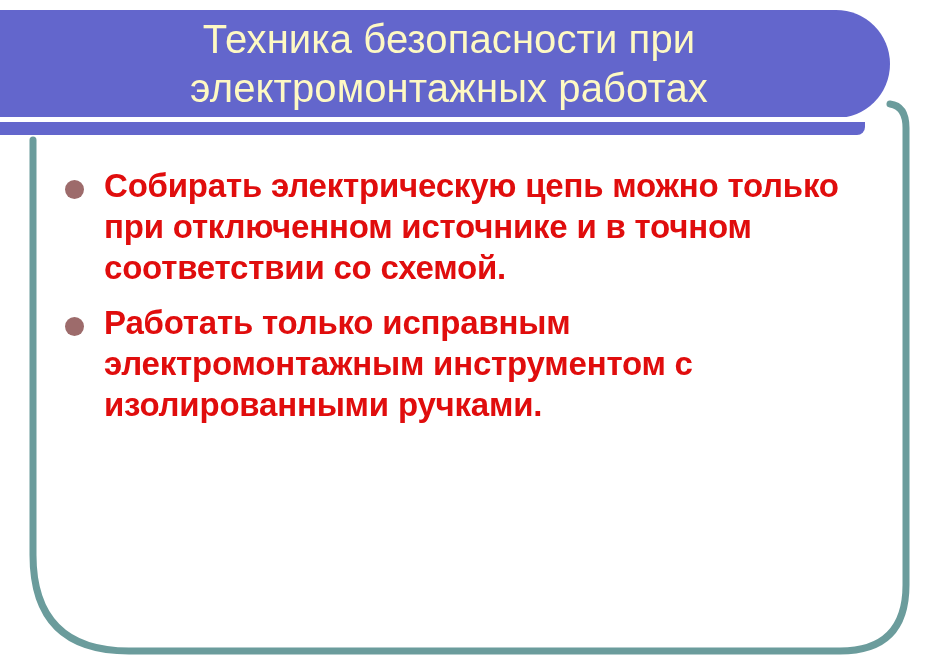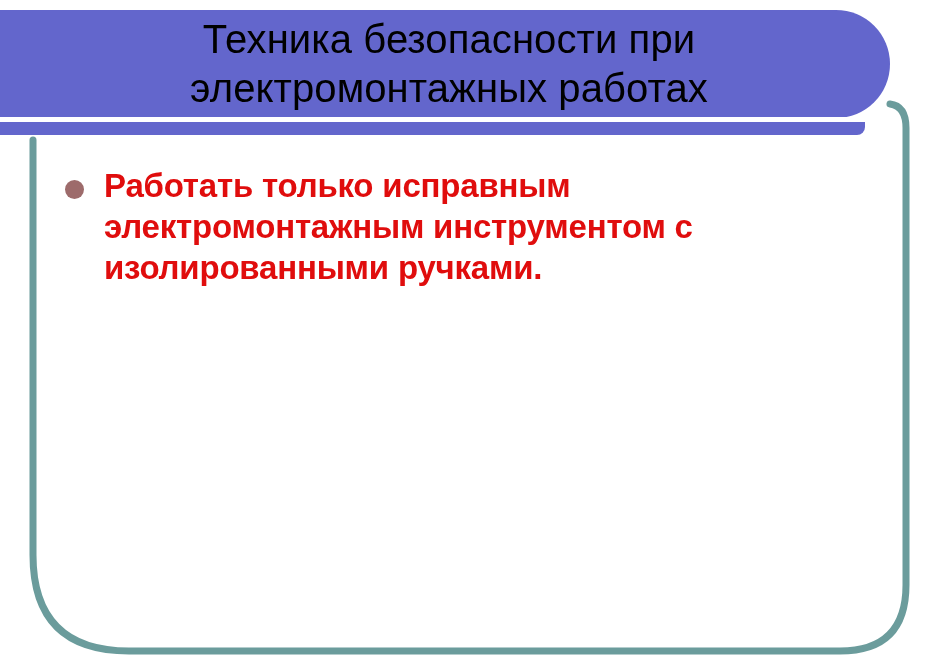--- a/index.html
+++ b/index.html
@@ -41,21 +41,21 @@
     border-top-right-radius: 56px;
     border-bottom-right-radius: 56px;
     display: flex;
     align-items: center;
     justify-content: center;
     box-sizing: border-box;
     padding-left: 40px;
   }
 
   .title-text {
-    color: #000000;
+    color: #fef9c3;
     font-size: 40px;
     line-height: 1.22;
     font-weight: 400;
     text-align: center;
     letter-spacing: 0.1px;
     width: 790px;
     margin-left: 8px;
   }
 
   
@@ -126,20 +126,24 @@
   </svg>
 
   <div class="title-banner">
     <div class="title-text">Техника безопасности при электромонтажных работах</div>
   </div>
   <div class="title-rule"></div>
   <div class="title-band"></div>
 
   <div class="body">
 
+    <div class="bullet-item">
+      <span class="bullet-dot"></span>
+      <span class="bullet-text">Собирать электрическую цепь можно только при отключенном источнике и в точном соответствии со схемой.</span>
+    </div>
 
 
     <div class="bullet-item">
       <span class="bullet-dot"></span>
       <span class="bullet-text">Работать только исправным электромонтажным инструментом с изолированными ручками.</span>
     </div>
 
   </div>
 
 </div>

